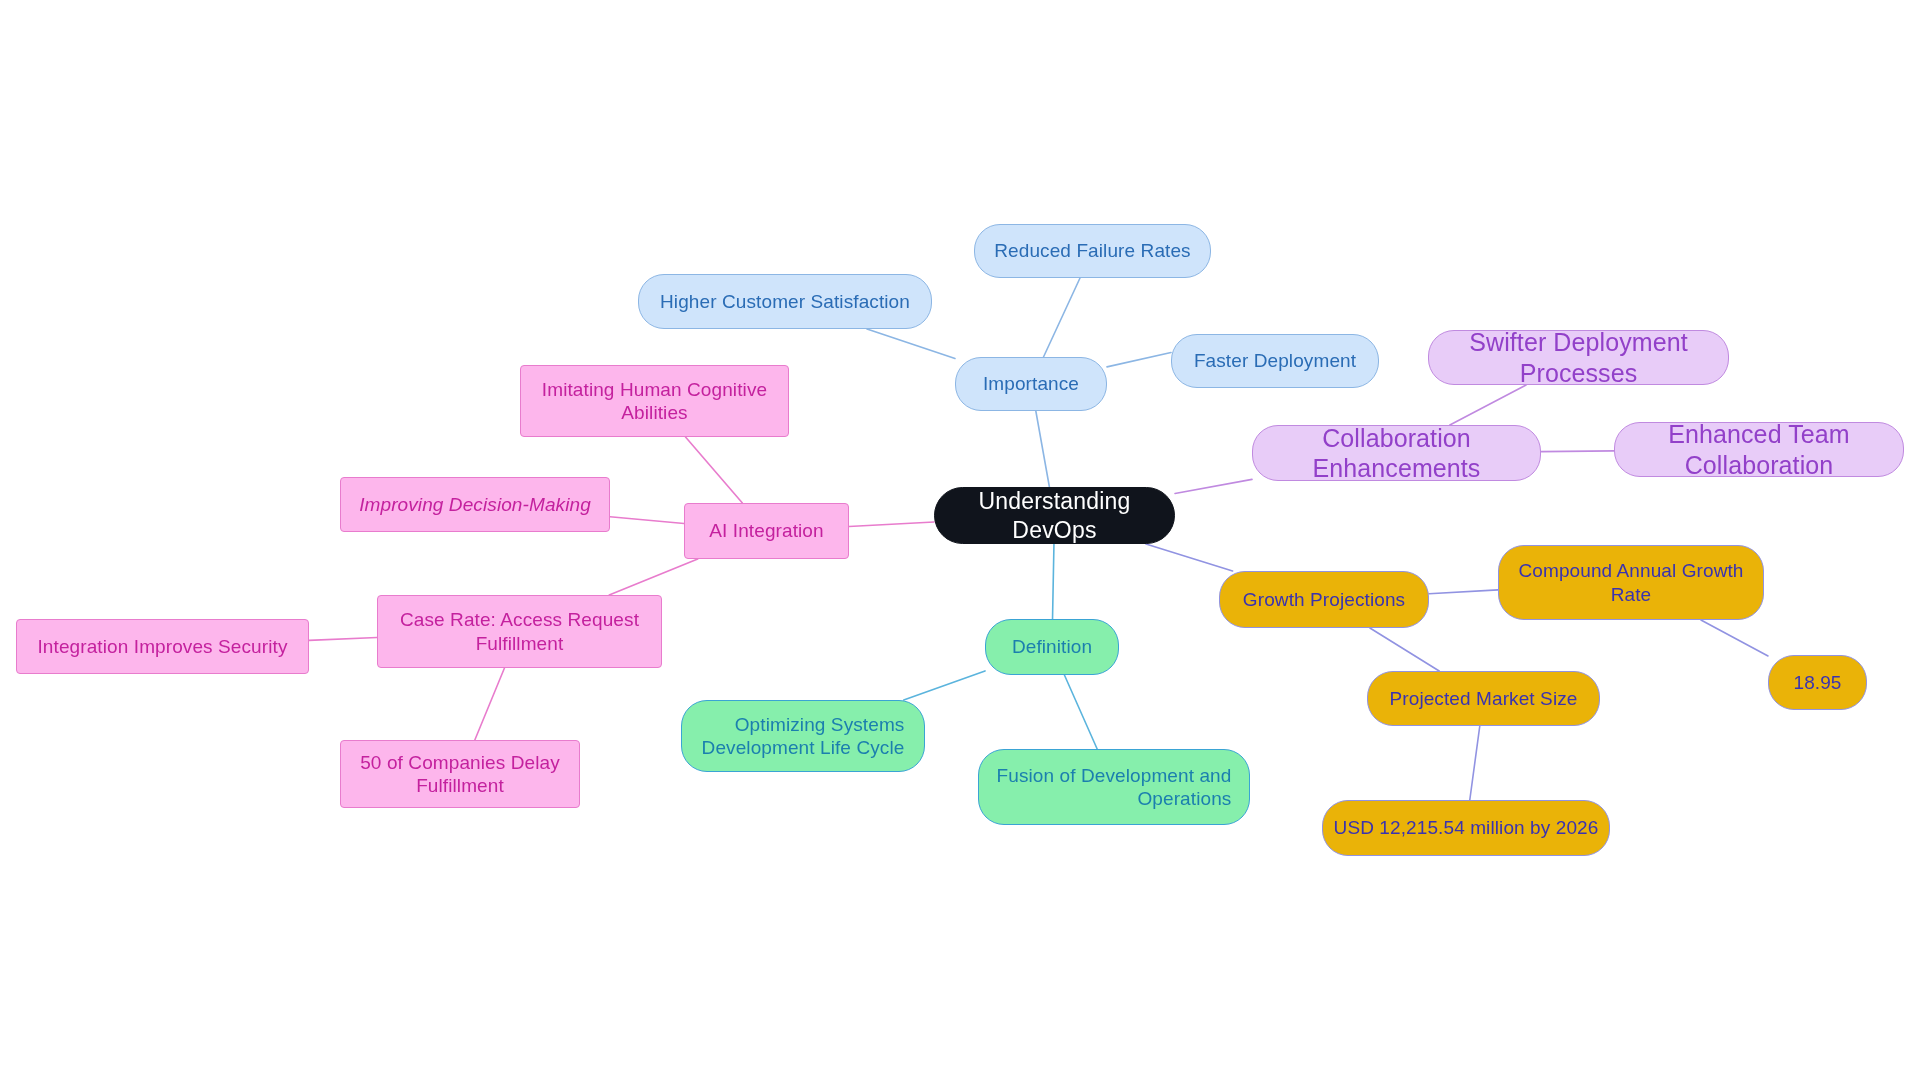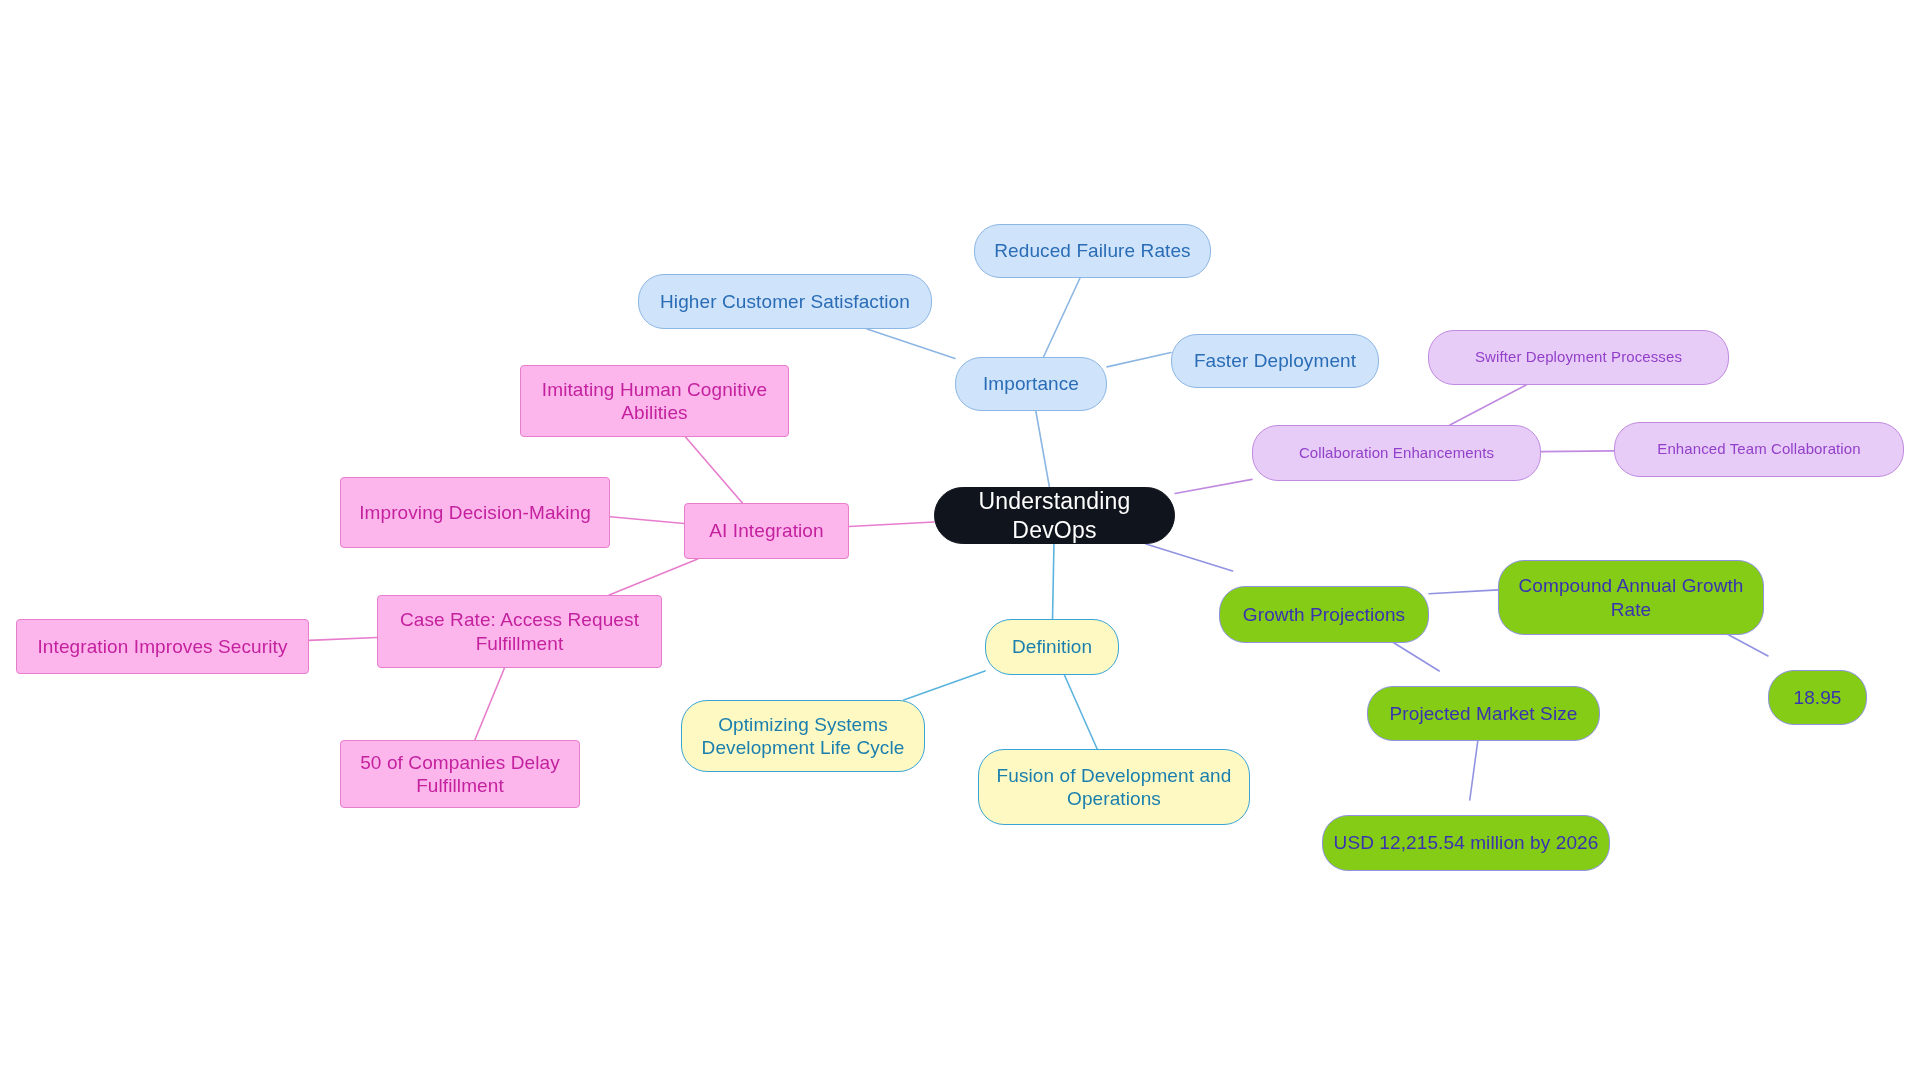--- a/index.html
+++ b/index.html
@@ -58,43 +58,43 @@
     font-size: 19px;
   }
   .node.sky {
     background: # abdef8;
     border-color: #3aa4d4;
     color: #1b7fae;
     border-radius: 26px;
     font-size: 19px;
   }
   .node.sky {
-    background: #fef9c3;
+    background: #86efac;
+    text-align: right;
   }
   .node.pink {
     background: #fdb6ec;
     border-color: #e87ccd;
     color: #c4219e;
     border-radius: 4px;
     font-size: 19px;
   }
   .node.purple {
     background: #e8ccf8;
     border-color: #c08ae0;
     color: #9240c9;
     border-radius: 26px;
-    font-size: 15px;
+    font-size: 25px;
   }
   .node.indigo {
-    background: #84cc16;
+    background: #eab308;
     border-color: #9193e2;
     color: #3a33b0;
     border-radius: 26px;
     font-size: 19px;
-    margin-top: 15px;
   }
 </style>
 </head>
 <body>
 
 <div id="canvas">
   <svg id="edge-layer" viewBox="0 0 1920 1083">
       <line x1="1049.406844106464" y1="487" x2="1035.8250950570343" y2="411" stroke="#8cb6e4" stroke-width="1.6" stroke-linecap="round"></line>
       <line x1="1043.484962406015" y1="357" x2="1080.015037593985" y2="278" stroke="#8cb6e4" stroke-width="1.6" stroke-linecap="round"></line>
       <line x1="955" y1="358.5121951219512" x2="867" y2="329" stroke="#8cb6e4" stroke-width="1.6" stroke-linecap="round"></line>
@@ -124,21 +124,21 @@
       <div class="node blue" style="left: 638px; top: 274px; width: 294px; height: 55px;"><span>Higher Customer Satisfaction</span></div>
       <div class="node blue" style="left: 1171px; top: 302px; width: 208px; height: 54px; margin-top: 32px;"><span>Faster Deployment</span></div>
       <div class="node sky" style="left: 985px; top: 619px; width: 134px; height: 56px;"><span>Definition</span></div>
       <div class="node sky" style="left: 681px; top: 700px; width: 244px; height: 72px;"><span>Optimizing Systems
 Development Life Cycle</span></div>
       <div class="node sky" style="left: 978px; top: 749px; width: 272px; height: 76px;"><span>Fusion of Development and
 Operations</span></div>
       <div class="node pink" style="left: 684px; top: 503px; width: 165px; height: 56px;"><span>AI Integration</span></div>
       <div class="node pink" style="left: 520px; top: 365px; width: 269px; height: 72px;"><span>Imitating Human Cognitive
 Abilities</span></div>
-      <div class="node pink" style="left: 340px; top: 477px; width: 270px; height: 71px;"><span>Improving Decision-Making</span></div>
+      <div class="node pink" style="left: 340px; top: 477px; width: 270px; height: 55px; font-style: italic;"><span>Improving Decision-Making</span></div>
       <div class="node pink" style="left: 377px; top: 595px; width: 285px; height: 73px;"><span>Case Rate: Access Request
 Fulfillment</span></div>
       <div class="node pink" style="left: 16px; top: 619px; width: 293px; height: 55px;"><span>Integration Improves Security</span></div>
       <div class="node pink" style="left: 340px; top: 740px; width: 240px; height: 68px;"><span>50 of Companies Delay
 Fulfillment</span></div>
       <div class="node purple" style="left: 1252px; top: 425px; width: 289px; height: 56px;"><span>Collaboration Enhancements</span></div>
       <div class="node purple" style="left: 1428px; top: 330px; width: 301px; height: 55px;"><span>Swifter Deployment Processes</span></div>
       <div class="node purple" style="left: 1614px; top: 422px; width: 290px; height: 55px;"><span>Enhanced Team Collaboration</span></div>
       <div class="node indigo" style="left: 1219px; top: 571px; width: 210px; height: 57px;"><span>Growth Projections</span></div>
       <div class="node indigo" style="left: 1498px; top: 545px; width: 266px; height: 75px;"><span>Compound Annual Growth

